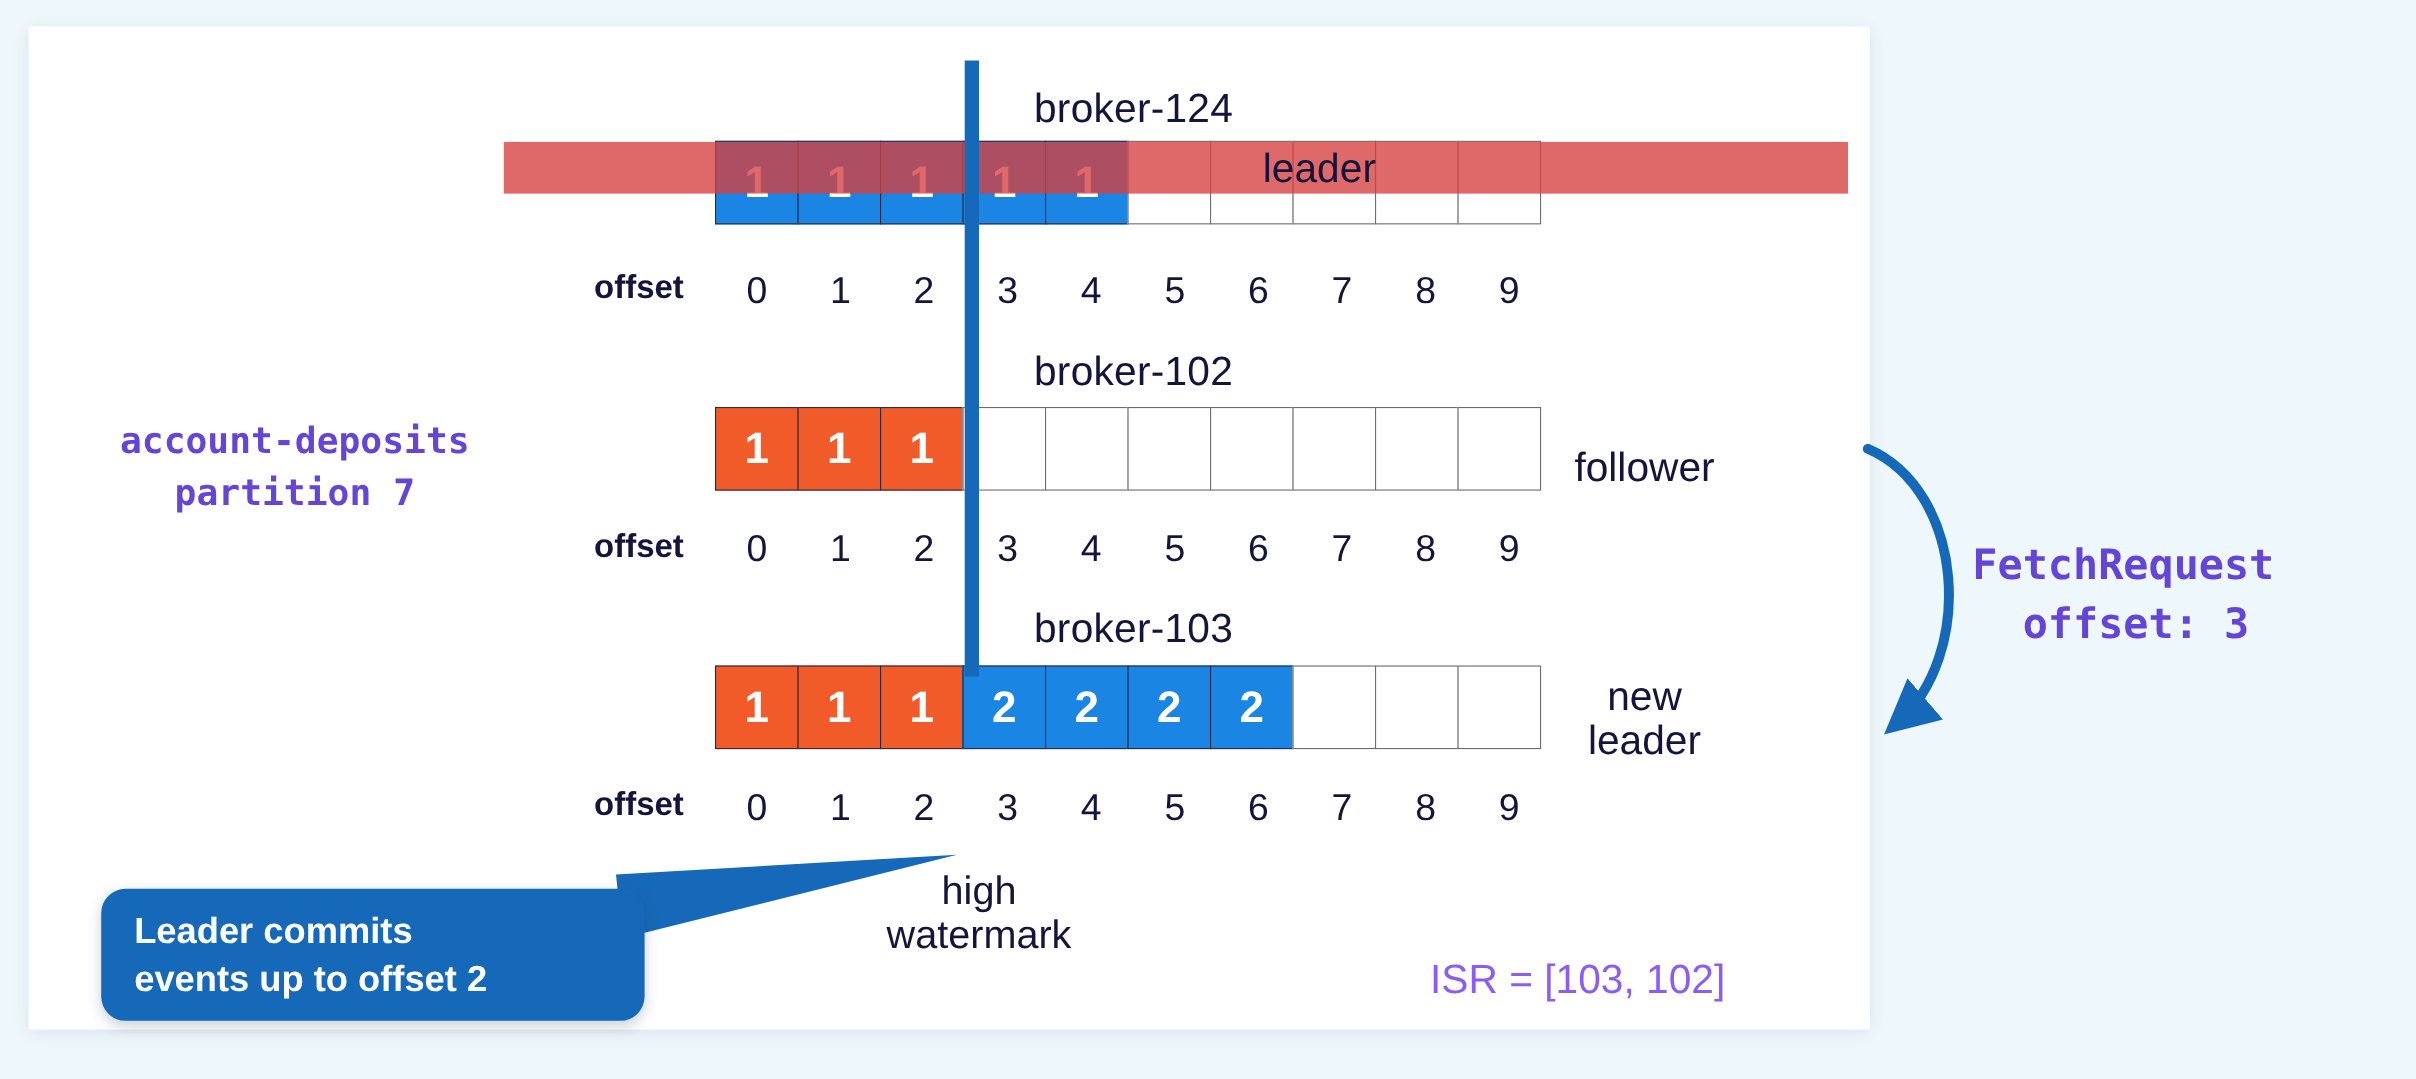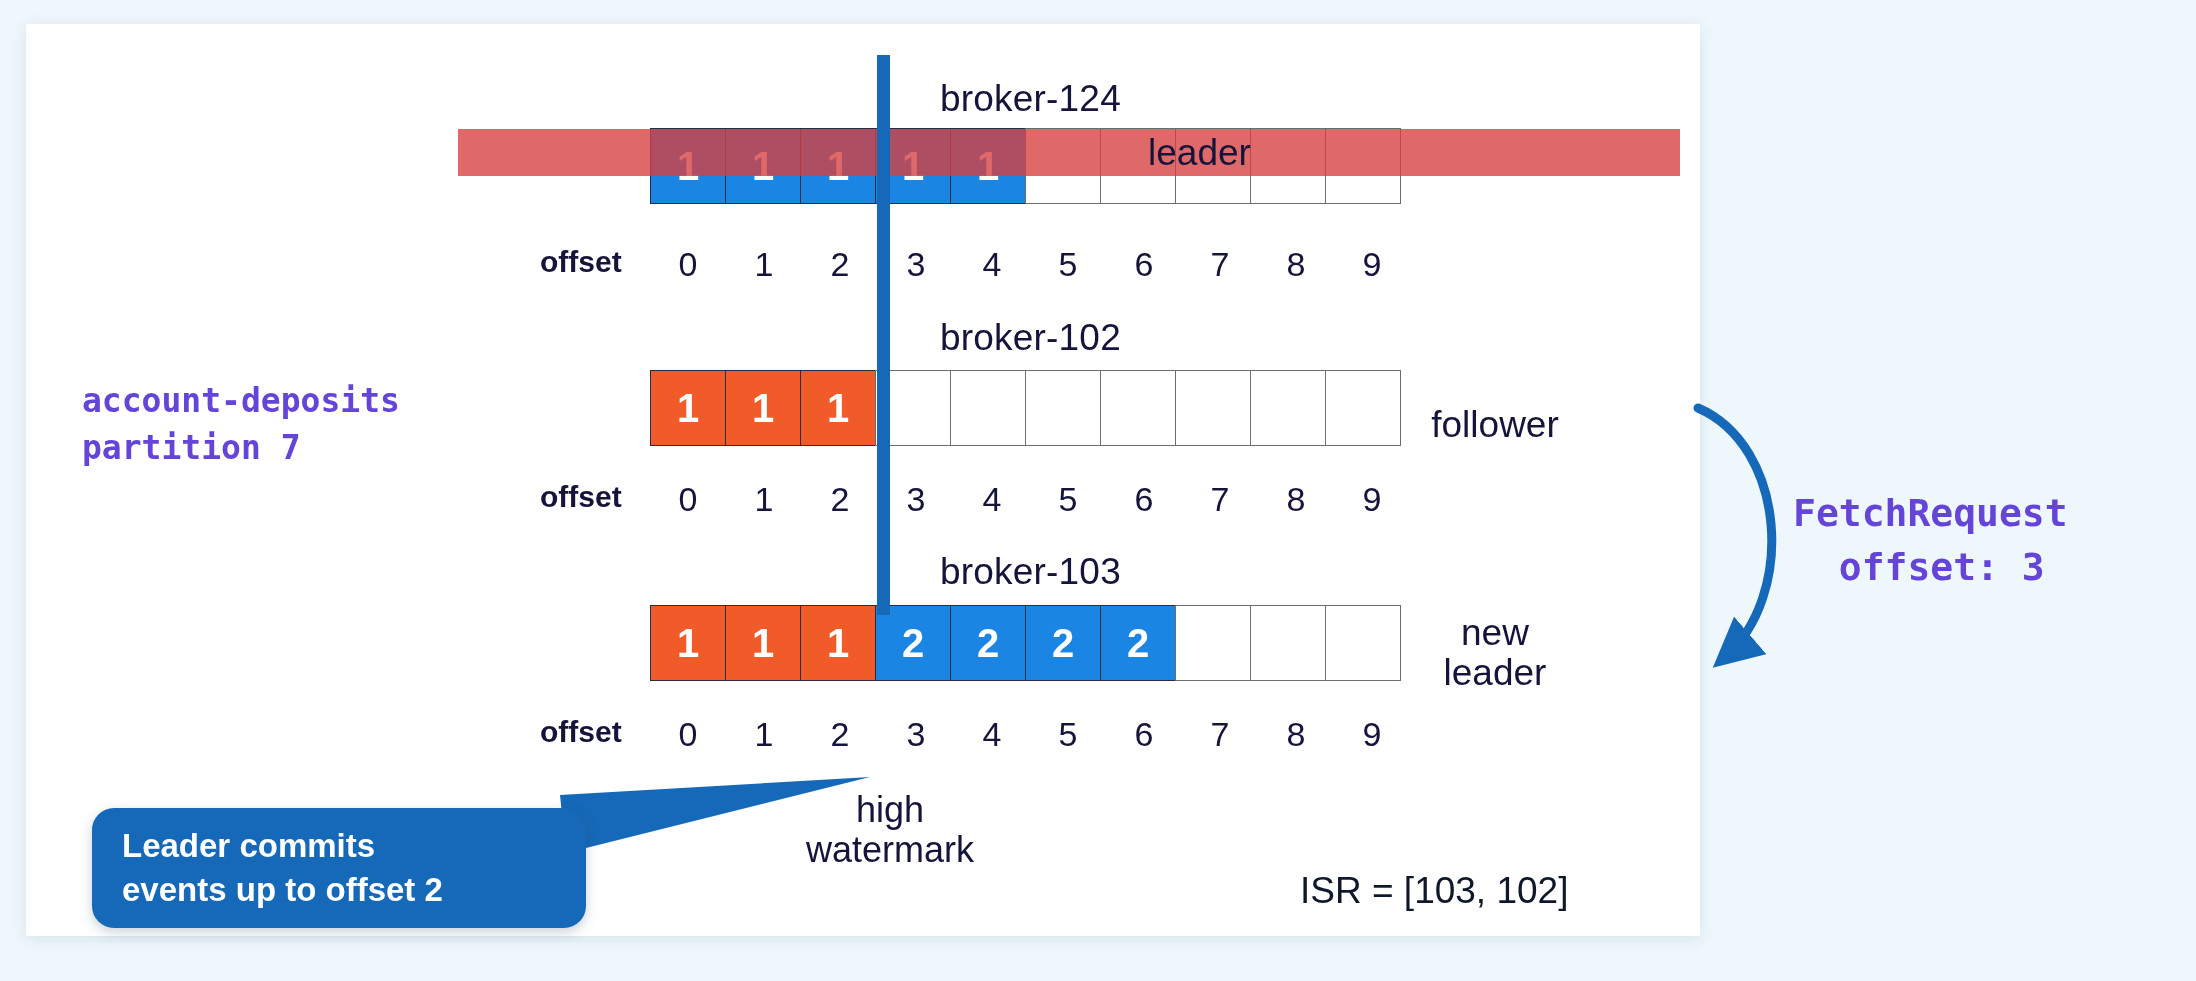--- a/index.html
+++ b/index.html
@@ -134,35 +134,36 @@
     font-family: "DejaVu Sans Mono", monospace;
     font-weight: bold;
     color: #6445d8;
     white-space: pre;
     line-height: 1.42;
   }
   #topic-label {
     left: 82px;
     top: 378px;
     font-size: 33px;
+    text-align: center;
     width: 372px;
   }
   #fetch-label {
     left: 1793px;
     top: 487px;
     font-size: 38px;
   }
 
   
   #isr-label {
     position: absolute;
     left: 1300px;
     top: 870px;
     font-size: 37px;
-    color: #0f172a;
+    color: #8b5cf6;
     white-space: nowrap;
   }
 
   
   #callout {
     position: absolute;
     left: 92px;
     top: 808px;
     width: 494px;
     height: 120px;

